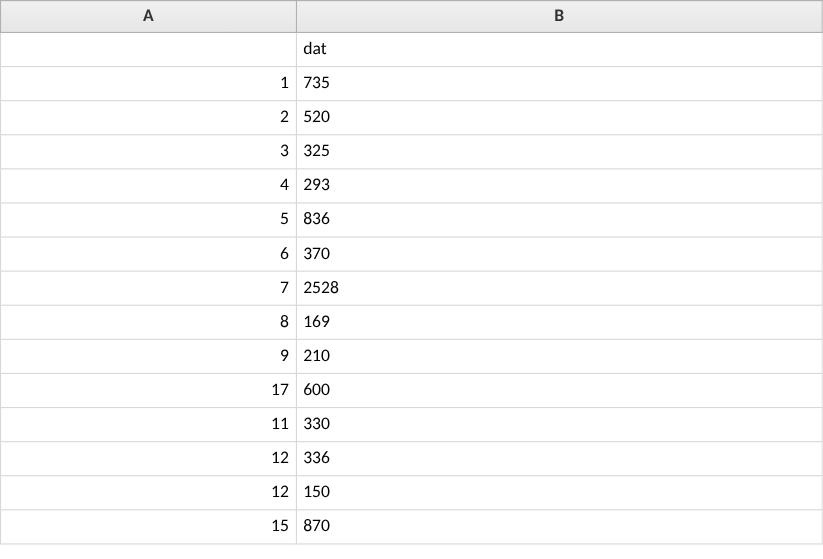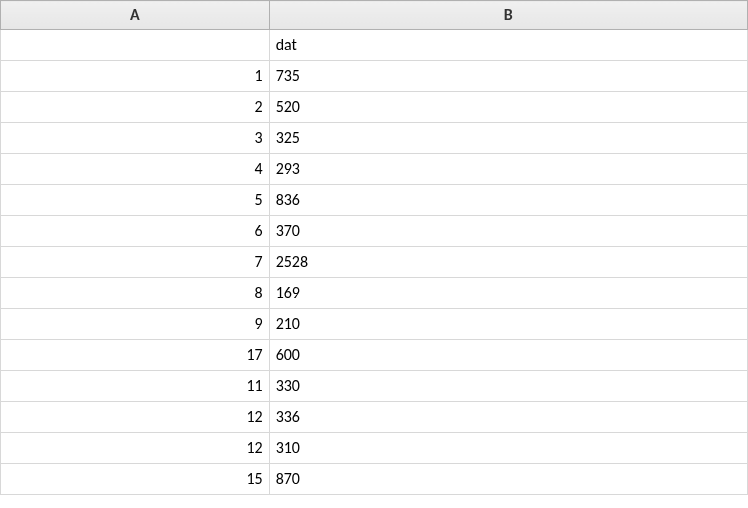--- a/index.html
+++ b/index.html
@@ -114,19 +114,19 @@
     <div class="row">
       <div class="cell col-a">11</div>
       <div class="cell col-b">330</div>
     </div>
     <div class="row">
       <div class="cell col-a">12</div>
       <div class="cell col-b">336</div>
     </div>
     <div class="row">
       <div class="cell col-a">12</div>
-      <div class="cell col-b">310</div>
+      <div class="cell col-b">150</div>
     </div>
     <div class="row">
       <div class="cell col-a">15</div>
       <div class="cell col-b">870</div>
     </div>
   </div>
 
 </body></html>

